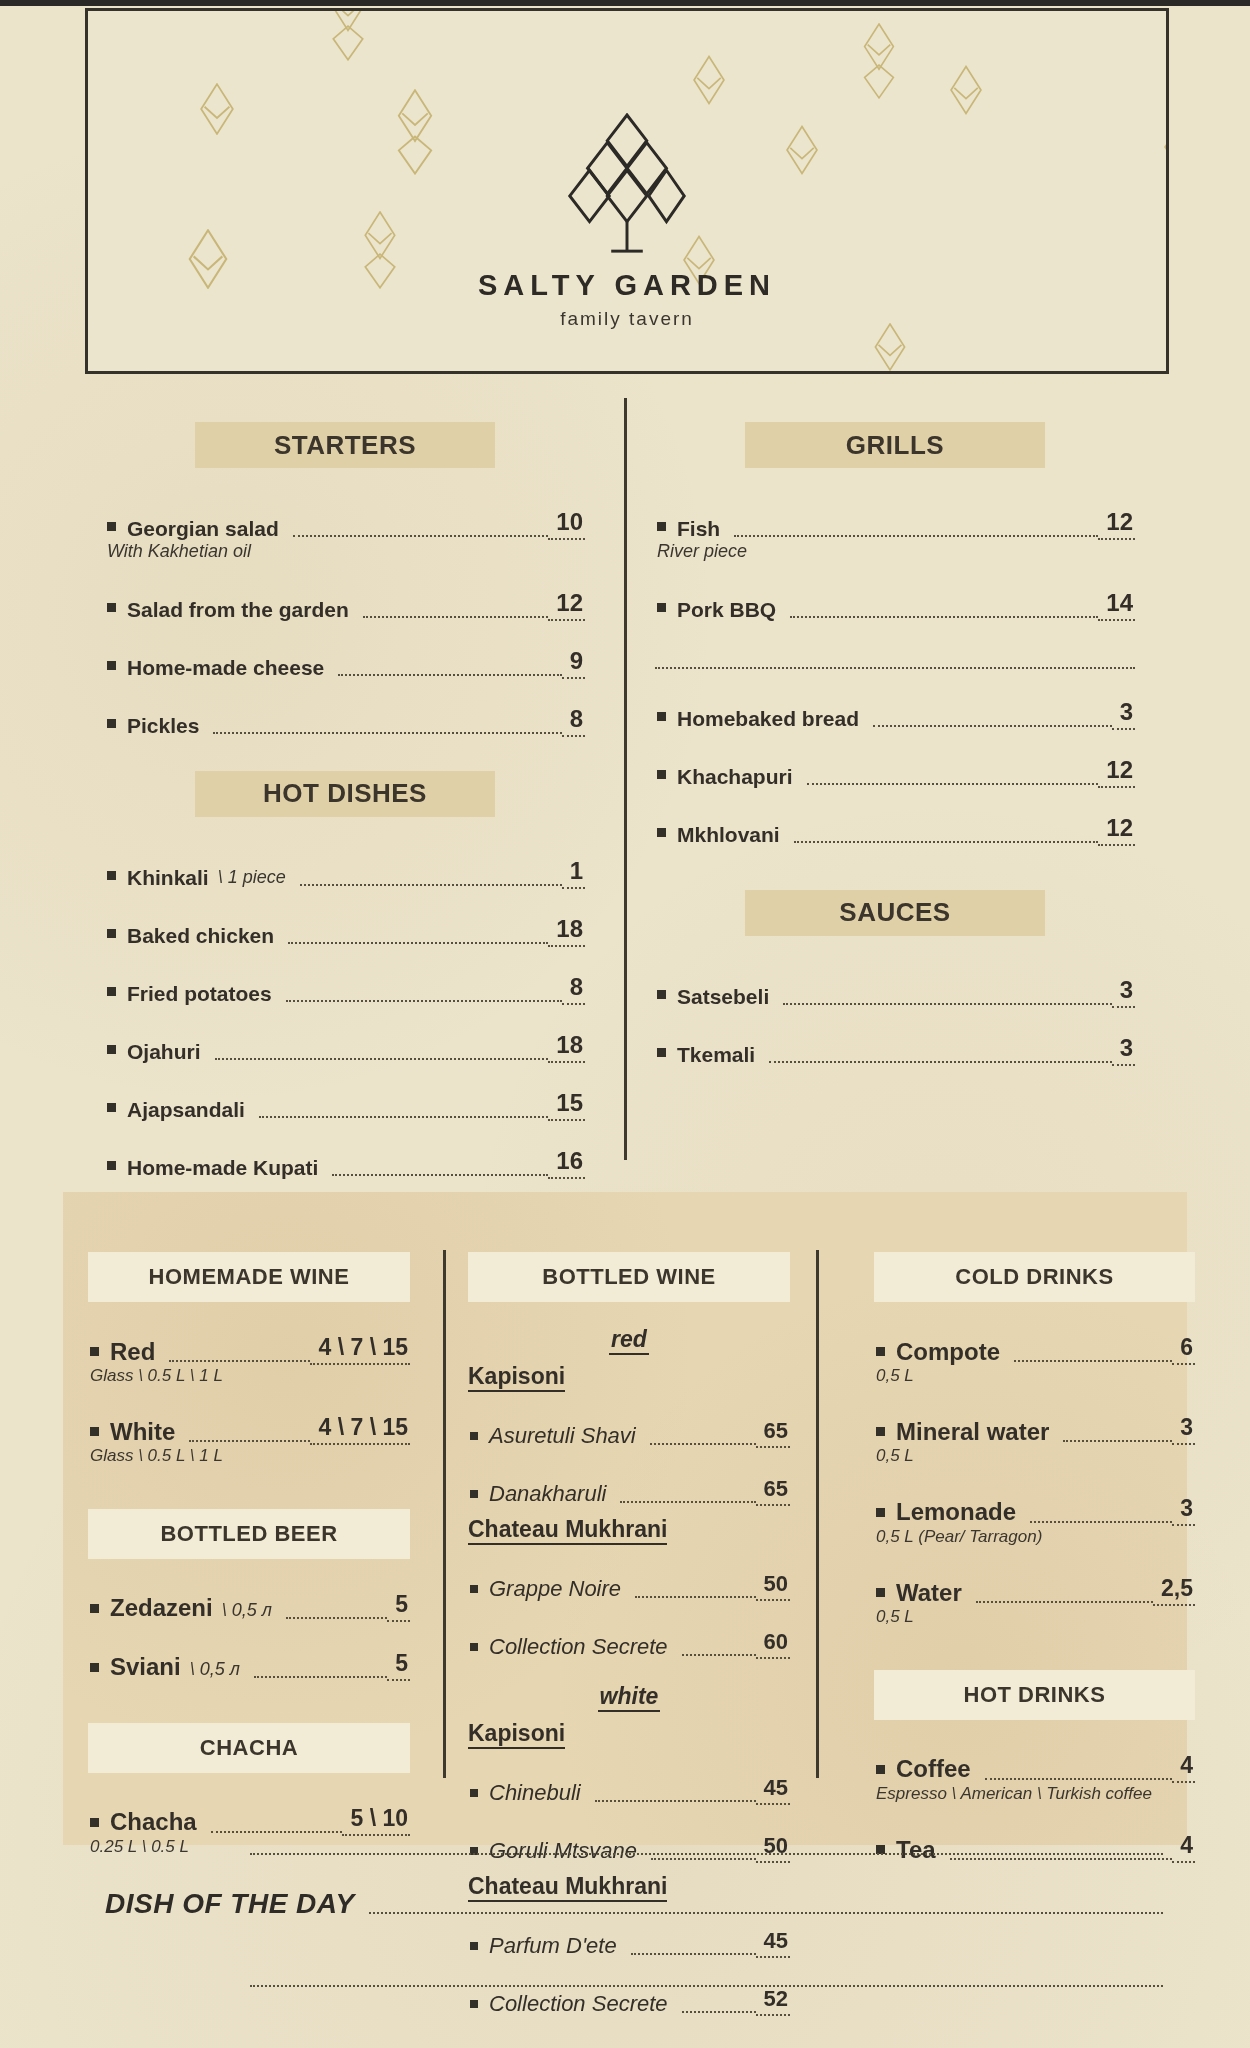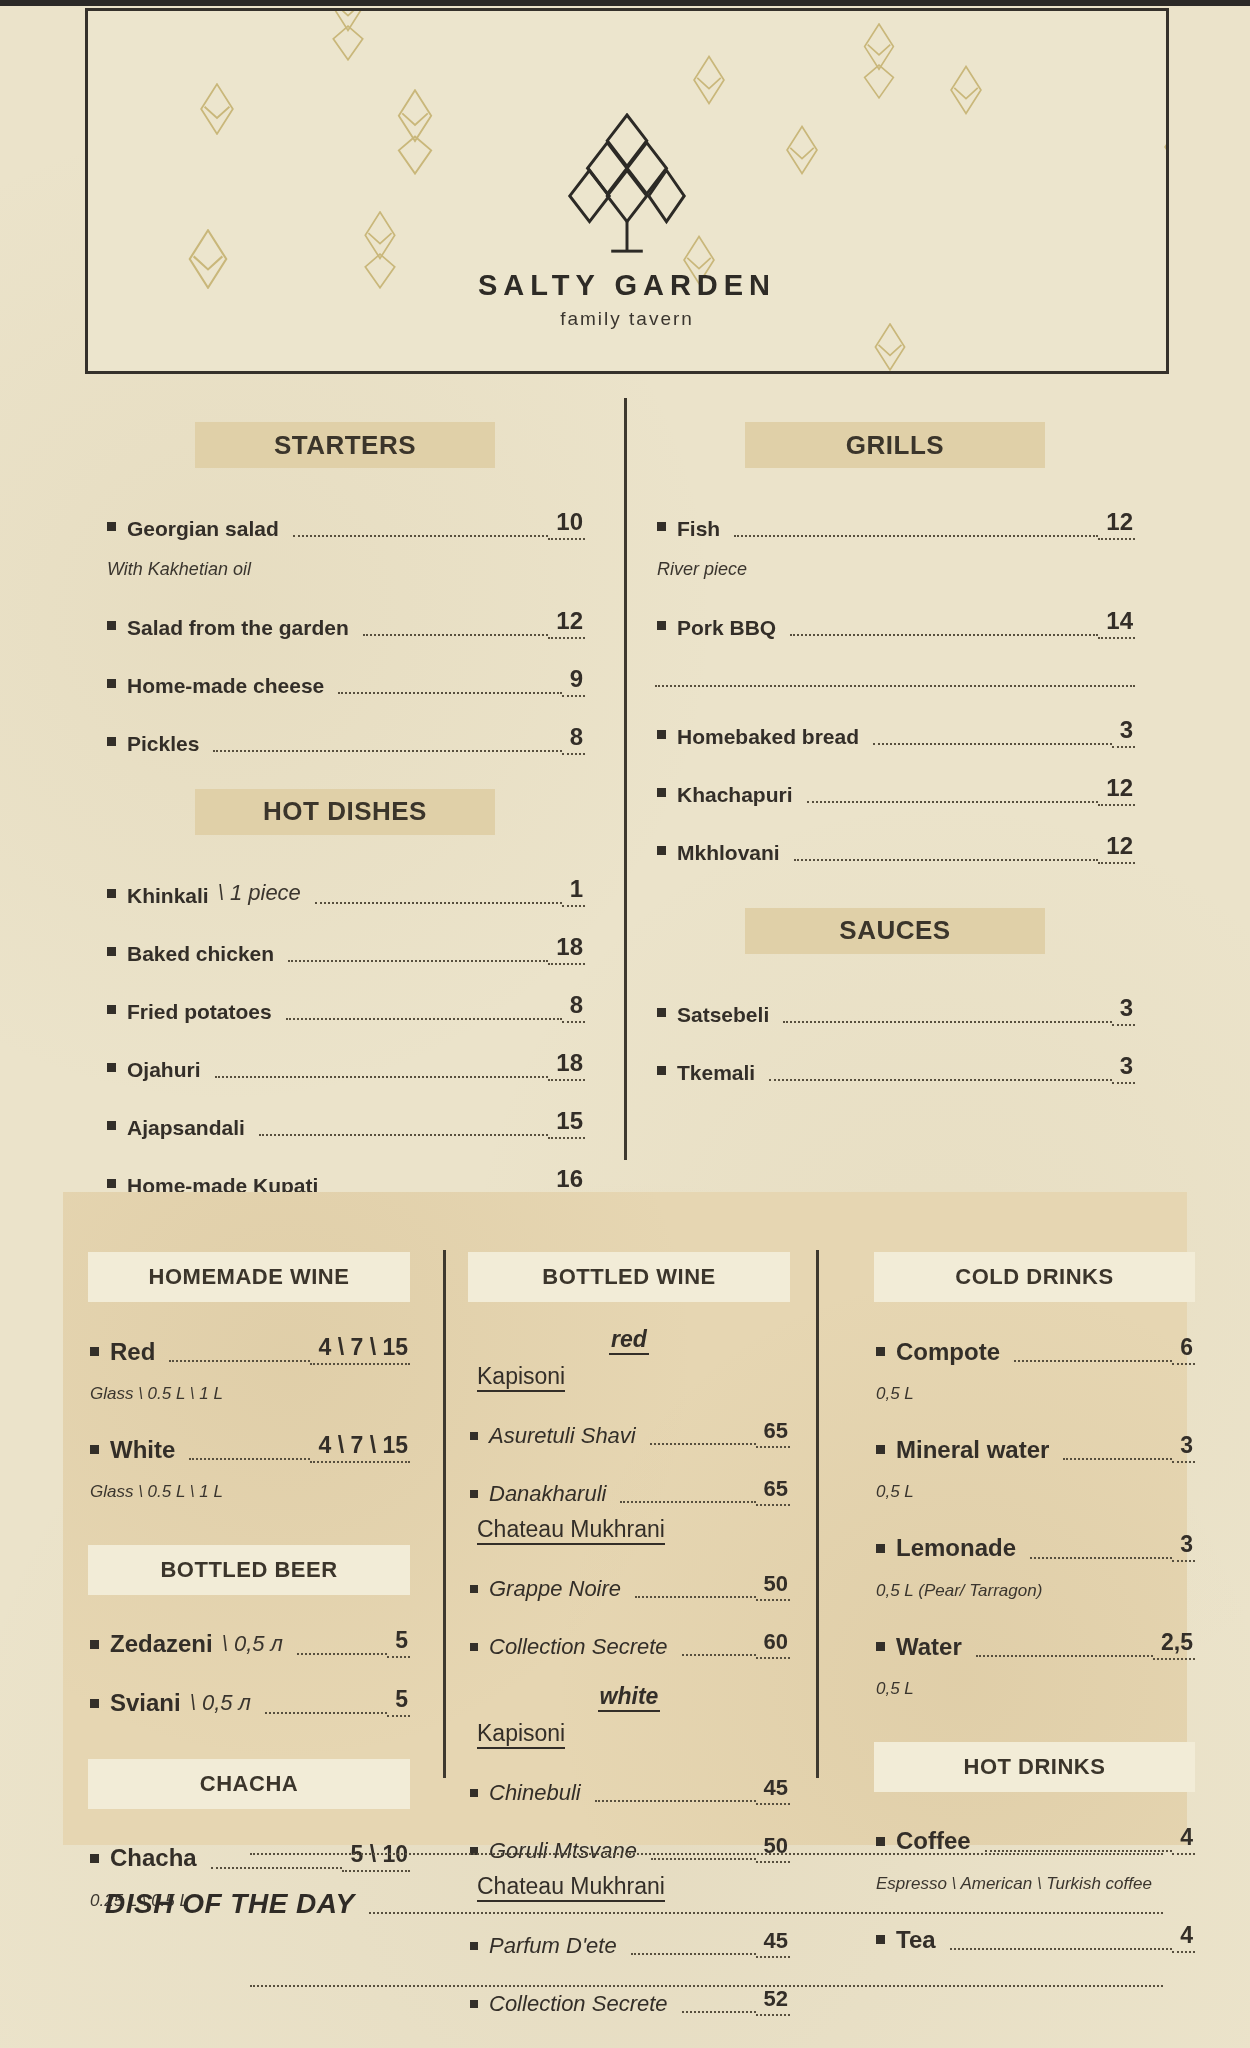--- a/index.html
+++ b/index.html
@@ -42,24 +42,24 @@
   .band{
     height:46px;width:300px;margin:34px auto 0;
     background:#e0d0a8;
     display:flex;align-items:center;justify-content:center;
     font-weight:bold;font-size:26px;letter-spacing:0.5px;color:#3b352b;
   }
   .row{display:flex;align-items:flex-end;margin-top:26px;}
   .band + .row{margin-top:40px;}
   .bullet{width:9px;height:9px;background:#332f29;margin:0 11px 9px 2px;flex:none;}
   .iname{font-weight:bold;font-size:21px;line-height:1.1;white-space:nowrap;color:#332e28;}
-  .inote{font-style:italic;font-size:22px;margin:0 0 1px 9px;color:#3a352e;white-space:nowrap;}
+  .inote{font-style:italic;font-size:18px;margin:0 0 1px 9px;color:#3a352e;white-space:nowrap;}
   .leader{flex:1 1 auto;border-bottom:2.5px dotted #574f3e;margin:0 0 3px 14px;min-width:28px;}
   .price{font-weight:bold;font-size:24px;border-bottom:2.5px dotted #574f3e;padding:0 2px 2px 8px;white-space:nowrap;color:#332e28;}
-  .sub{font-style:italic;font-size:18px;color:#3a352e;margin:19px 0 0 2px;line-height:1.2;}
+  .sub{font-style:italic;font-size:18px;color:#3a352e;margin:1px 0 0 2px;line-height:1.2;}
   .row.blank{margin-top:46px;}
   .row.blank .leader{margin-left:0;}
   #food-right .band{margin-top:44px;}
   #food-right .band:first-child{margin-top:34px;}
 
   
   .panel{
     position:absolute;left:63px;top:1192px;width:1124px;height:653px;
     background:#e6d6b2;
     background-image:radial-gradient(circle at 20% 25%, rgba(170,140,85,0.10), transparent 40%),
@@ -78,21 +78,21 @@
   .drink-col .band + .row{margin-top:32px;}
   .drink-col .band:not(:first-child){margin-top:42px;}
   .drink-col .iname{font-size:24px;}
   .drink-col .price{font-size:23px;}
   .drink-col .sub{font-size:17px;}
 
   
   .wsub{text-align:center;margin-top:24px;}
   .wsub span{font-style:italic;font-weight:bold;font-size:23px;border-bottom:2.5px solid #332e28;padding:0 2px 1px;}
   .wgroup{margin-top:10px;}
-  .wgroup span{font-weight:normal;font-size:23px;border-bottom:2.5px solid #332e28;padding-bottom:1px;margin-left:9px;}
+  .wgroup span{font-weight:bold;font-size:23px;border-bottom:2.5px solid #332e28;padding-bottom:1px;}
   .wrow{margin-top:8px;}
   .wrow .bullet{width:8px;height:8px;margin-bottom:8px;}
   .wrow .iname{font-style:italic;font-weight:normal;font-size:22px;}
   .wrow .price{font-size:22px;}
 
   
   .hline{position:absolute;border-top:2.5px dotted #574f3e;}
   #line-top{left:250px;right:87px;top:1853px;}
   #line-bottom{left:250px;right:87px;top:1985px;}
   .dish-row{position:absolute;left:105px;right:87px;top:1888px;display:flex;align-items:flex-end;}

